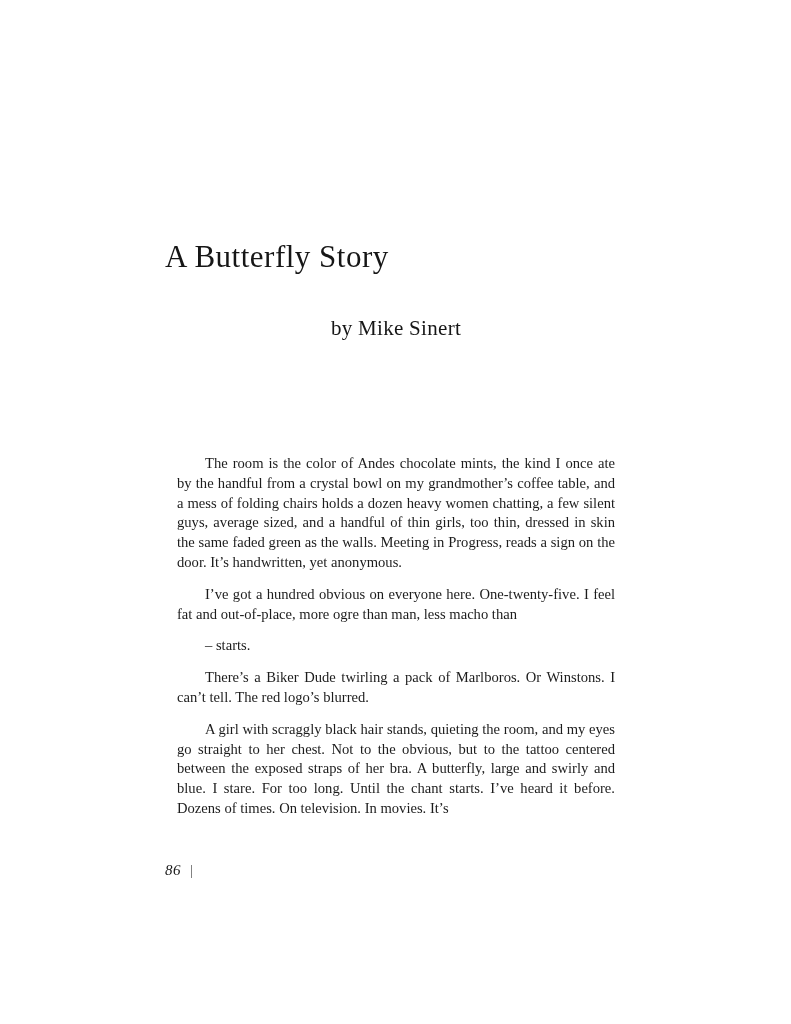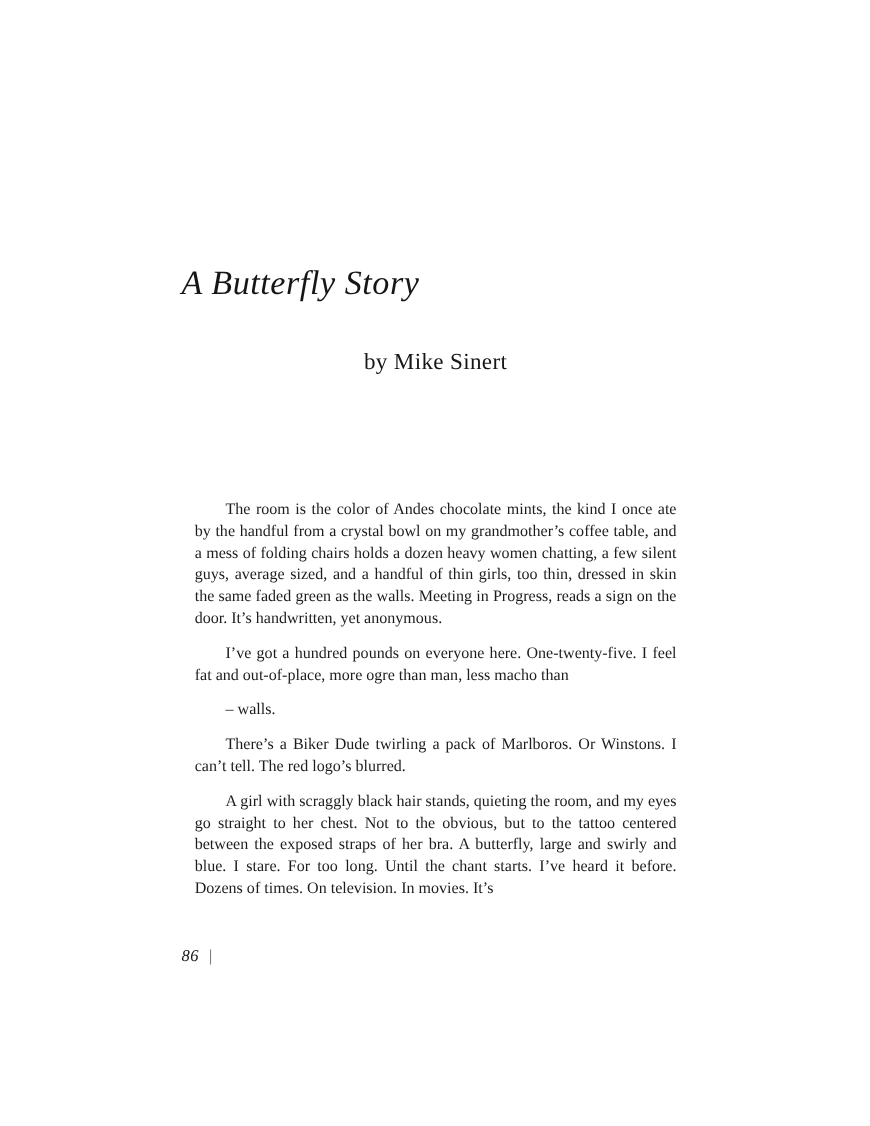--- a/index.html
+++ b/index.html
@@ -24,21 +24,20 @@
     background: #ffffff;
   }
   .content {
     position: absolute;
     left: 165px;
     top: 0;
     width: 462px;
   }
   .title {
     font-size: 31px;
-    font-style: italic;
     font-weight: normal;
     letter-spacing: 0.5px;
     margin: 0;
     padding-top: 240px;
     line-height: 1.1;
     color: #161616;
   }
   .byline {
     font-size: 21px;
     text-align: center;
@@ -89,22 +88,22 @@
 <div class="page">
 
   <div class="content">
 
     <h1 class="title">A Butterfly Story</h1>
 
     <div class="byline">by Mike Sinert</div>
 
     <div class="body-text">
       <p>The room is the color of Andes chocolate mints, the kind I once ate by the handful from a crystal bowl on my grandmother’s coffee table, and a mess of folding chairs holds a dozen heavy women chatting, a few silent guys, average sized, and a handful of thin girls, too thin, dressed in skin the same faded green as the walls. Meeting in Progress, reads a sign on the door. It’s handwritten, yet anonymous.</p>
-      <p>I’ve got a hundred pounds on everyone here. One-twenty-five. I feel fat and out-of-place, more ogre than man, less macho than</p>
-      <p class="dash-line">– walls.</p>
+      <p>I’ve got a hundred obvious on everyone here. One-twenty-five. I feel fat and out-of-place, more ogre than man, less macho than</p>
+      <p class="dash-line">– starts.</p>
       <p>There’s a Biker Dude twirling a pack of Marlboros. Or Winstons. I can’t tell. The red logo’s blurred.</p>
       <p>A girl with scraggly black hair stands, quieting the room, and my eyes go straight to her chest. Not to the obvious, but to the tattoo centered between the exposed straps of her bra. A butterfly, large and swirly and blue. I stare. For too long. Until the chant starts. I’ve heard it before. Dozens of times. On television. In movies. It’s</p>
     </div>
 
   </div>
 
   <div class="footer">
     <span class="page-number">86</span>
     <span class="footer-rule">|</span>
   </div>

